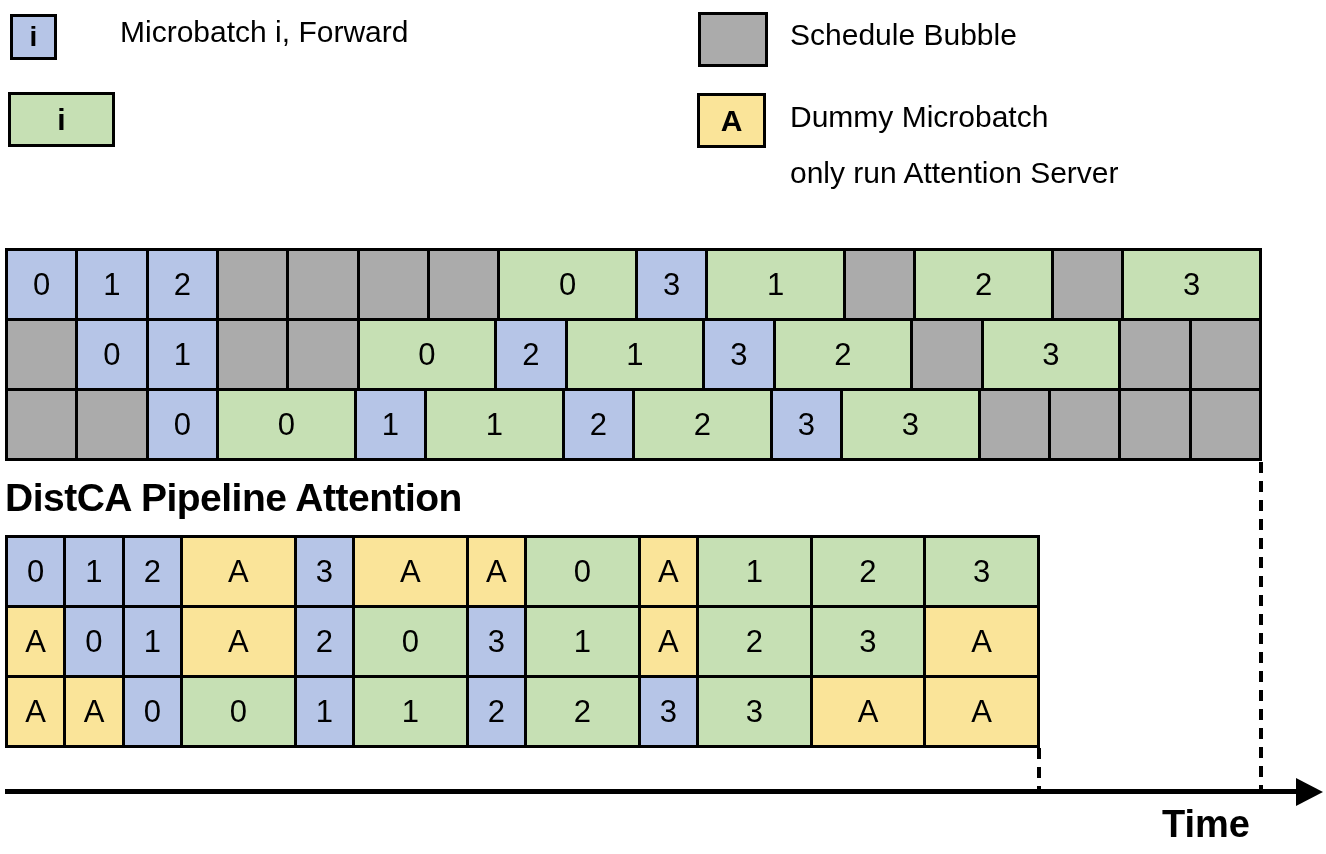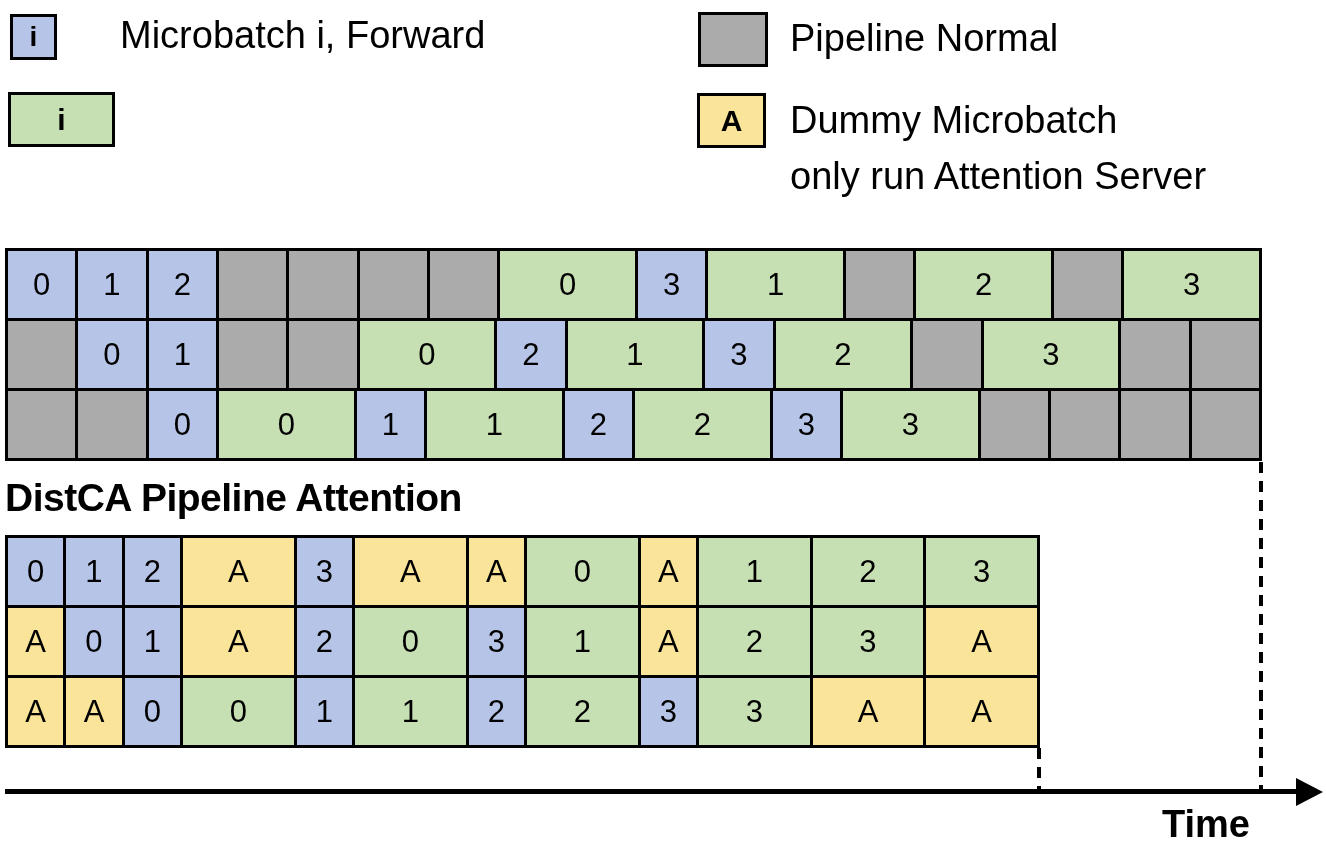--- a/index.html
+++ b/index.html
@@ -6,21 +6,21 @@
   .canvas {
     position:relative; width:1326px; height:854px; background:#ffffff;
     font-family:"Liberation Sans", sans-serif; color:#000; overflow:hidden;
   }
   
   .swatch {
     position:absolute; border:3px solid #000; box-sizing:border-box;
     display:flex; align-items:center; justify-content:center;
     font-weight:bold; font-size:28px;
   }
-  .legend-label { position:absolute; font-size:38px; line-height:1.1; white-space:nowrap; }
+  .legend-label { position:absolute; font-size:30px; line-height:1.1; white-space:nowrap; }
   
   .sched-title { position:absolute; font-size:39px; font-weight:bold; white-space:nowrap; letter-spacing:-0.5px; }
   
   .sched { position:absolute; border:3px solid #000; box-sizing:content-box; background:#000; }
   .srow { display:flex; height:67px; }
   .srow + .srow { border-top:3px solid #000; }
   .cell {
     flex-grow:var(--w,1); flex-shrink:1; flex-basis:0; min-width:0;
     display:flex; align-items:center; justify-content:center;
     font-size:31px; box-sizing:border-box;
@@ -54,21 +54,21 @@
   </div>
   <div class="legend-label" style="left:120px; top:15px;">Microbatch i, Forward</div>
 
   <div class="swatch backward" style="left:8px; top:92px; width:107px; height:55px; font-size:30px;">
     <span>i</span>
   </div>
 
   <div class="swatch bubble" style="left:698px; top:12px; width:70px; height:55px;">
     <span></span>
   </div>
-  <div class="legend-label" style="left:790px; top:18px;">Pipeline Normal</div>
+  <div class="legend-label" style="left:790px; top:18px;">Schedule Bubble</div>
 
   <div class="swatch dummy" style="left:697px; top:93px; width:69px; height:55px; font-size:30px;">
     <span>A</span>
   </div>
   <div class="legend-label" style="left:790px; top:156px;">only run Attention Server</div>
   <div class="legend-label" style="left:790px; top:100px;">Dummy Microbatch</div>
 
   <div class="sched" style="left: 5px; top: 248px; width: 1251px;">
       <div class="srow">
         <div class="cell forward" style="--w: 1;">0</div>

